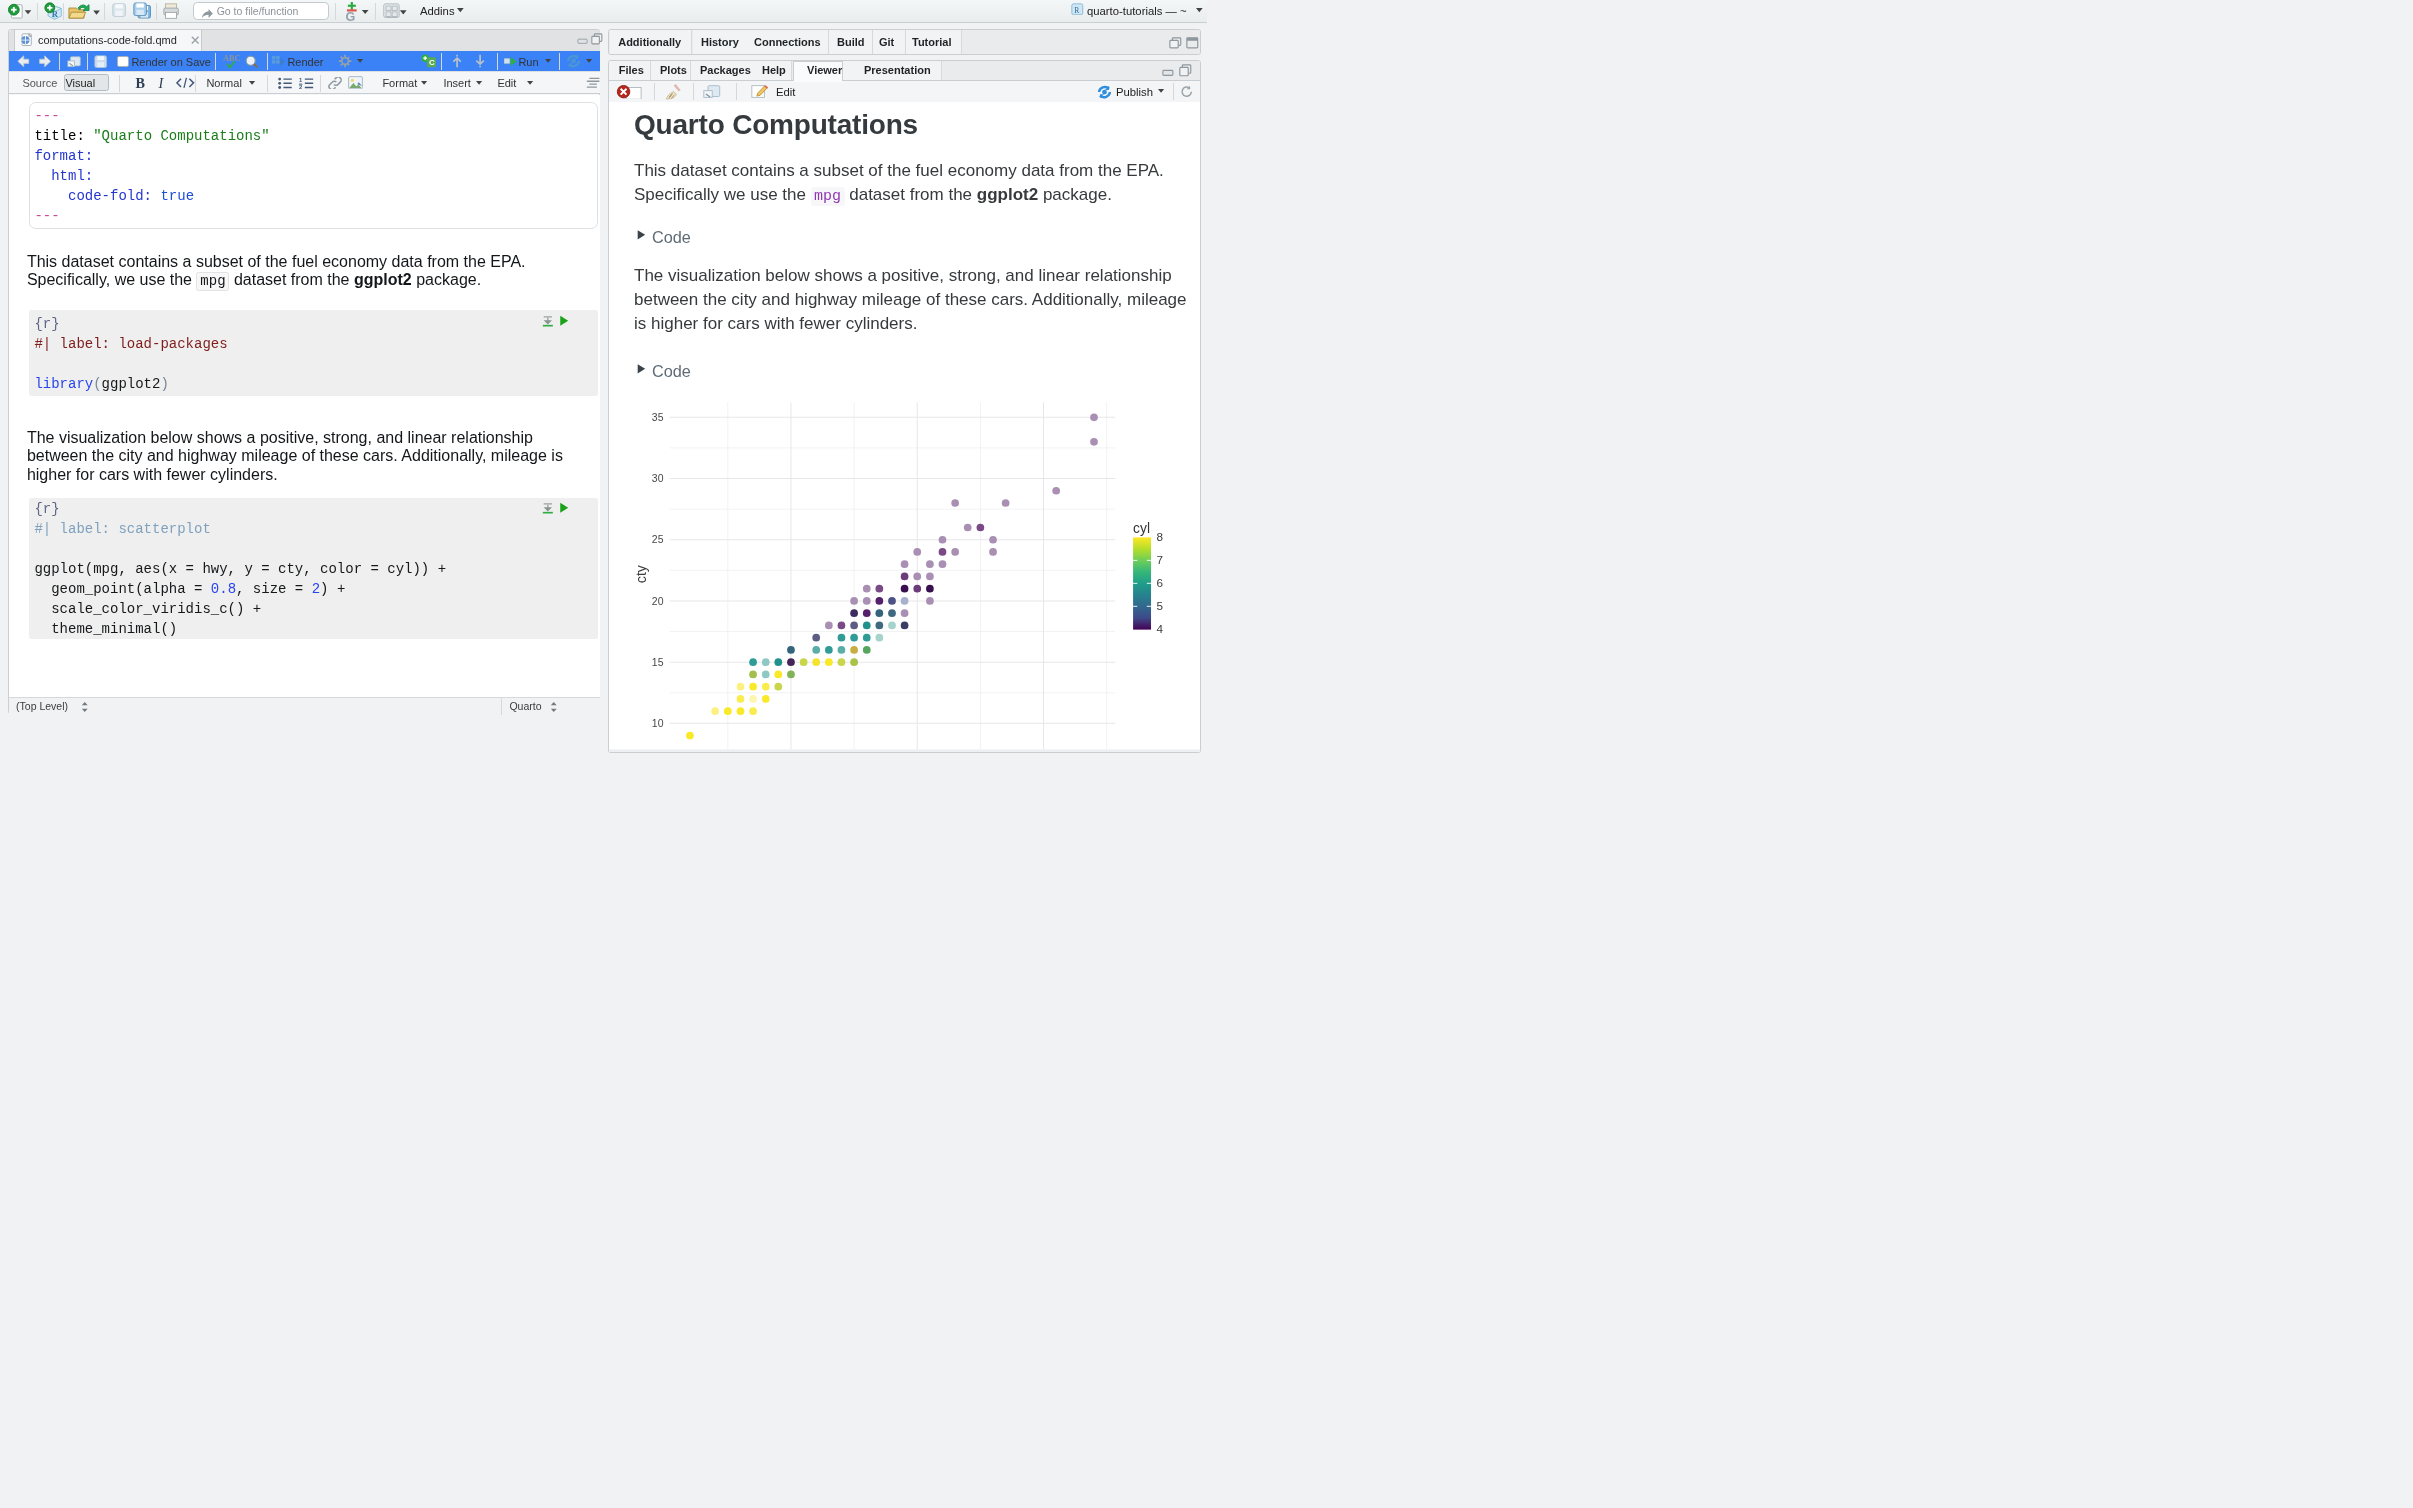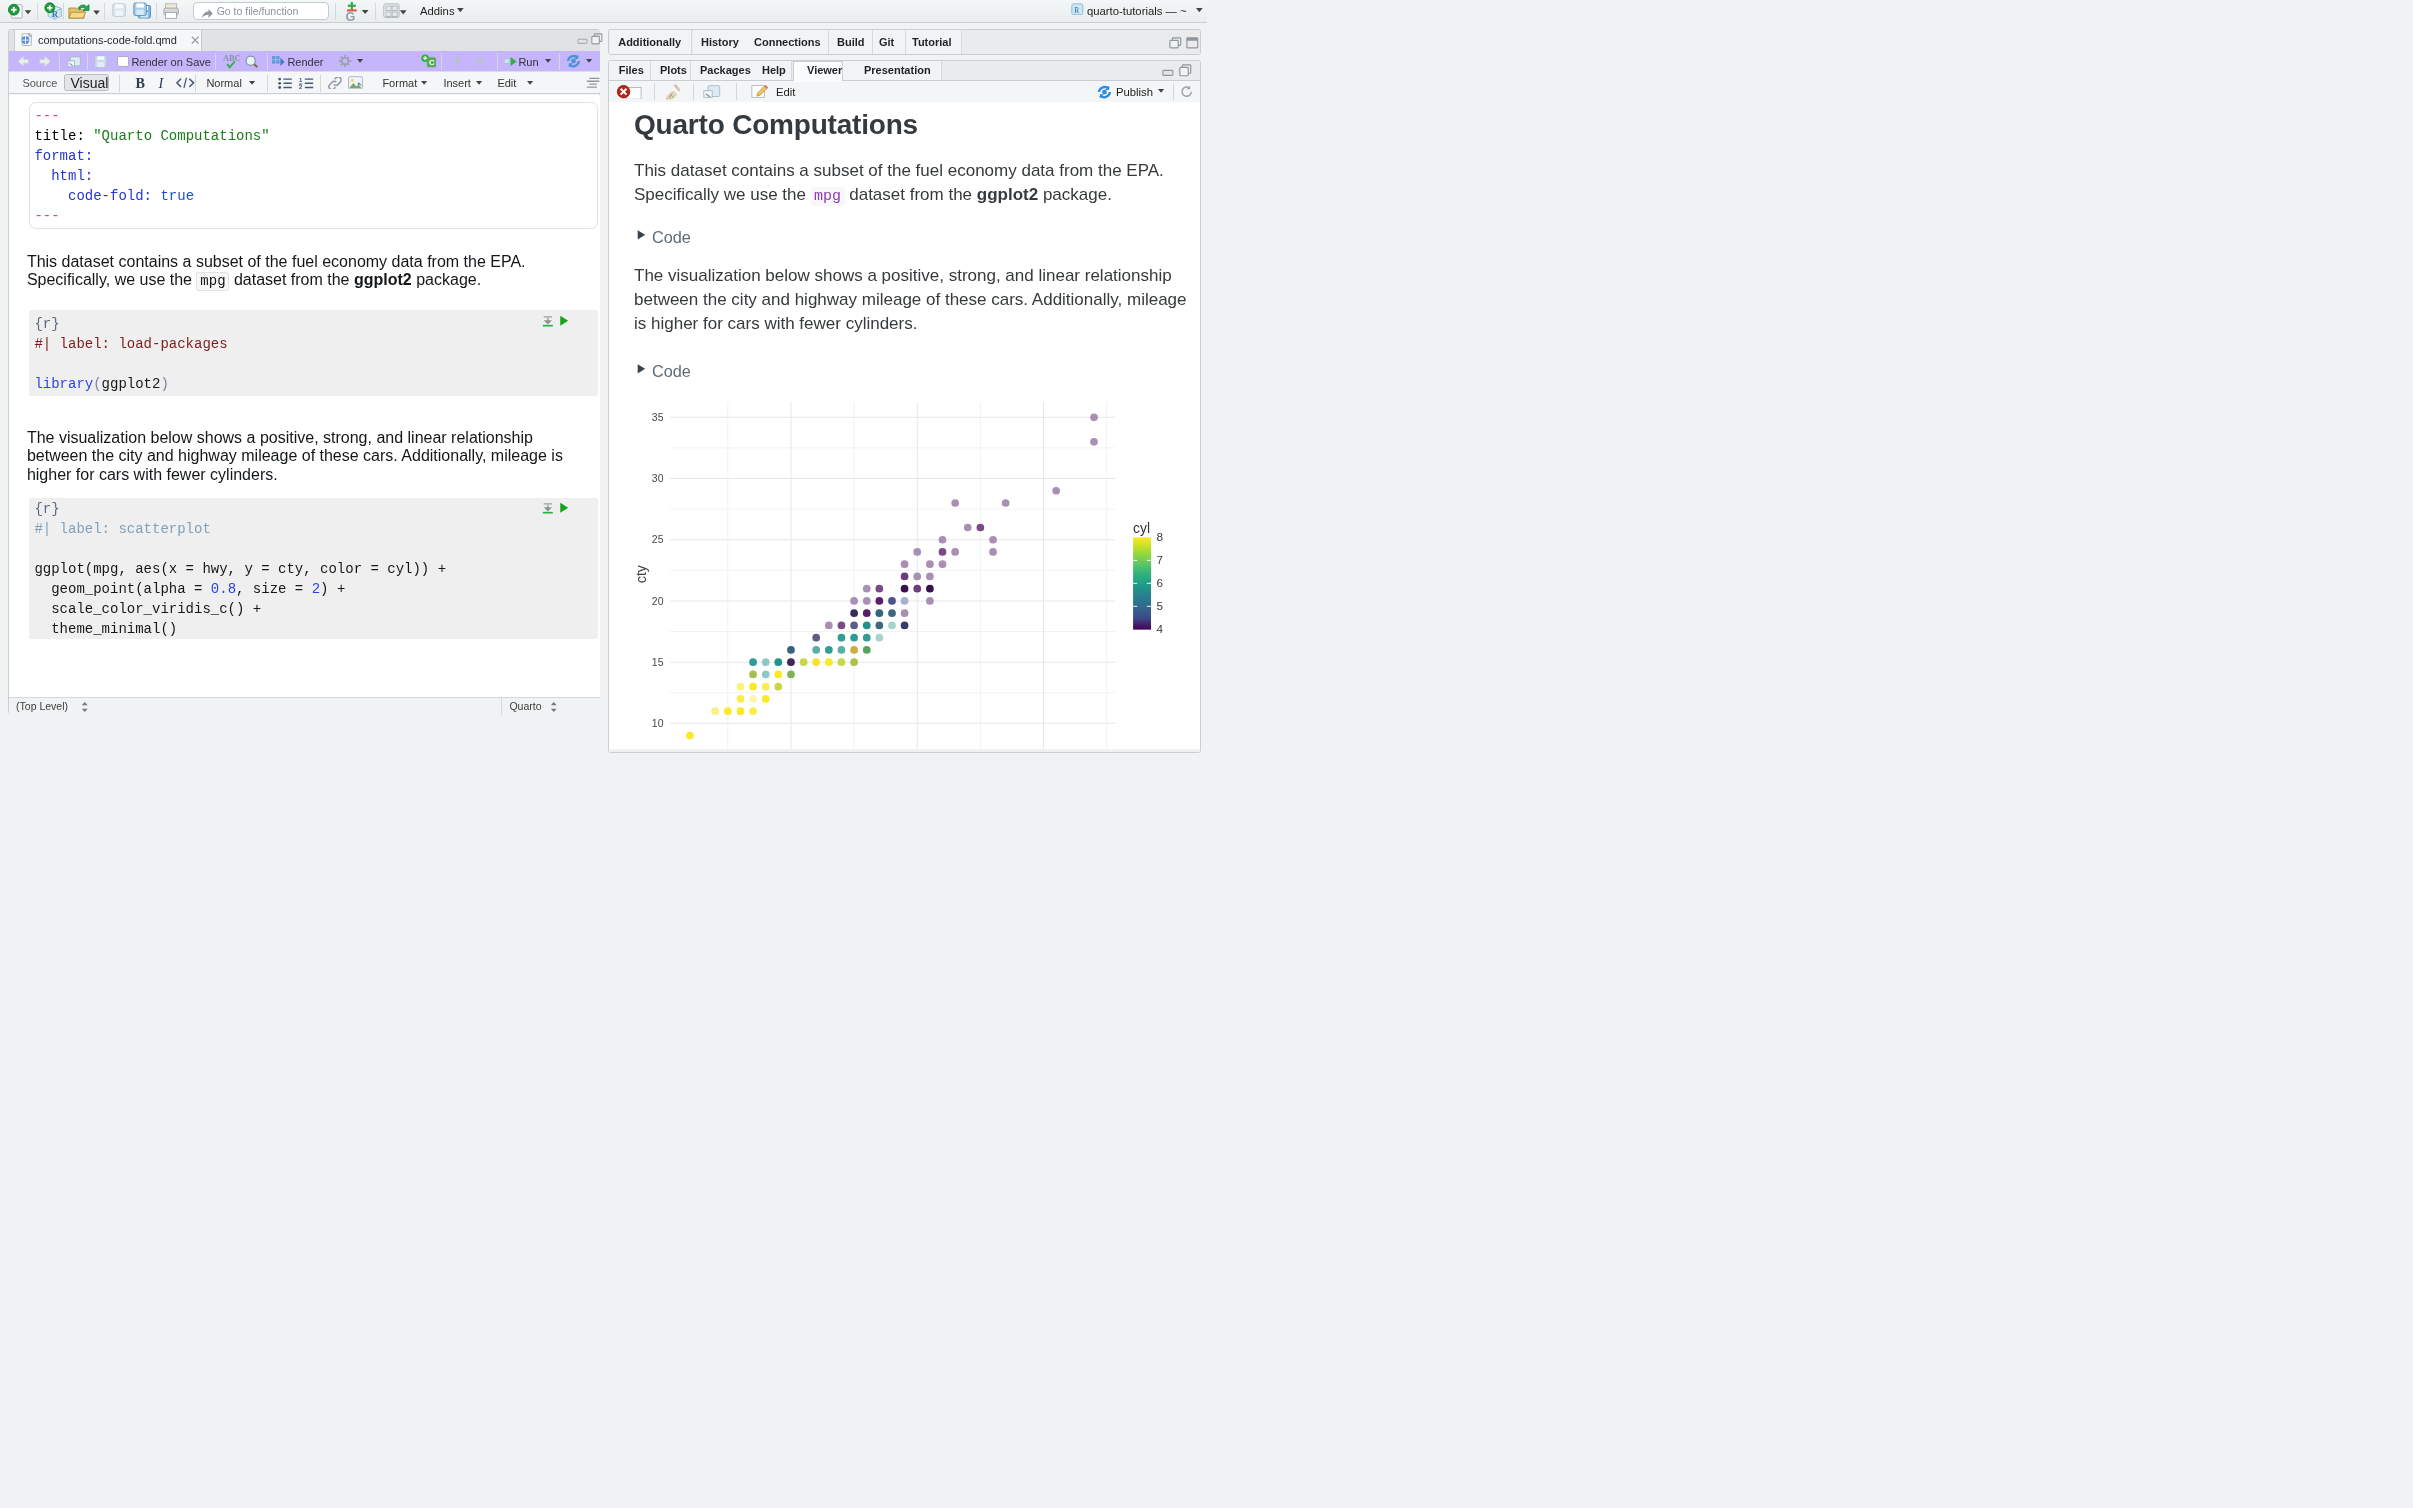--- a/index.html
+++ b/index.html
@@ -12,21 +12,21 @@
 #gobox{left:193px;top:2.1px;width:136px;height:18px;background:#fff;border:0.8px solid #c3c9cd;border-radius:4.2px;color:#8b939a;font-size:10.5px;line-height:17px}
 
 .pane{background:#f4f6f7;border:0.8px solid #c9ced2;border-radius:2.5px}
 #lpane{left:8.4px;top:28.5px;width:592px;height:685px}
 #rtop{left:608px;top:28.5px;width:593px;height:26.5px}
 #rbot{left:608px;top:60px;width:593px;height:693px}
 #console{left:8.4px;top:757px;width:688px;height:23.5px;background:linear-gradient(#ecefef,#e5e8e9);border:0.8px solid #cdd2d5;border-radius:2.5px}
 
 #tabstrip{left:0;top:0;width:591px;height:35px;background:#e0e2e3;border-bottom:0.8px solid #c6cbce;border-radius:2.5px 2.5px 0 0}
 #ftab{left:5px;top:0;width:188px;height:21px;background:#f5f7f8;border-right:0.8px solid #c6cbce;border-left:0.8px solid #c6cbce;font-size:11px;color:#24292e}
-#etb1{left:0;top:21px;width:591px;height:21.4px;background:#c4b5fd;border-bottom:0.8px solid #dbdfe1}
+#etb1{left:0;top:21px;width:591px;height:21.4px;background:#3b82f6;border-bottom:0.8px solid #dbdfe1}
 #etb2{left:0;top:42px;width:591px;height:22px;background:#f4f6f7;border-bottom:0.8px solid #c9ced2}
 #edcontent{left:0;top:65px;width:591px;height:603px;background:#fff;overflow:hidden}
 #edstatus{left:0;top:667px;width:591px;height:17.6px;background:#f0f2f3;border-top:0.8px solid #d5d9db;font-size:10.5px;color:#3c3c3c}
 .ebtn{font-size:11px;color:#333}
 
 #yamlbox{left:19.7px;top:7.5px;width:569px;height:127px;background:#fff;border:0.8px solid #dde1e4;border-radius:6.7px}
 .chunk{left:19.7px;width:569px;background:#efefef;border-radius:2.5px}
 .ed{font-family:"Liberation Mono",monospace;font-size:14px;line-height:20px;white-space:pre}
 .body19{font-size:16px;line-height:18.7px;color:#14171a}
 .icode{font-family:"Liberation Mono",monospace;font-size:14px;background:#f7f7f7;border:0.8px solid #e2e2e2;border-radius:2.5px;padding:0px 2.9px 0.8px}
@@ -228,21 +228,21 @@
           <path d="M14.5 1v5h-5z" fill="#4b95d6"></path>
           <path d="M3.5 16v-5h5z" fill="#4b95d6"></path>
           <circle cx="9" cy="8.5" r="2.9" fill="#4b95d6"></circle>
         </svg>
   <svg class="abs" style="left:577px;top:8.4px" width="7.5" height="5.9" viewBox="0 0 9 7">
           <path d="M0 0l3.7 4.5L7.4 0z" fill="#444"></path>
         </svg>
  </div>
  <div class="abs" id="etb2">
   <div class="abs ebtn" style="left:13px;top:5.9px;color:#555">Source</div>
-  <div class="abs" style="left:55px;top:2.1px;width:45px;height:17.6px;background:#e2e6e8;border:0.8px solid #b5bcc2;border-radius:2.5px;text-align:right;line-height:17px;font-size:14px;color:#222">Visual</div>
+  <div class="abs" style="left:55px;top:2.1px;width:45px;height:17.6px;background:#e2e6e8;border:0.8px solid #b5bcc2;border-radius:2.5px;text-align:left;line-height:17px;font-size:11px;color:#222">Visual</div>
   <div class="abs sep" style="left:110px;top:3.4px"></div>
   <div class="abs" style="left:126px;top:3.4px;font-family:'Liberation Serif';font-weight:bold;font-size:14.2px;color:#2d3d53">B</div>
   <div class="abs" style="left:149px;top:3.4px;font-family:'Liberation Serif';font-style:italic;font-size:14.2px;color:#2d3d53">I</div>
   <svg class="abs" style="left:167px;top:5.9px" width="18.4" height="11.7" viewBox="0 0 22 14">
           <path d="M6 2L1 7l5 5M16 2l5 5-5 5" fill="none" stroke="#44597a" stroke-width="1.8"></path>
           <path d="M12.5 1l-3 12" stroke="#44597a" stroke-width="1.6"></path>
         </svg>
   <div class="abs sep" style="left:186px;top:3.4px"></div>
   <div class="abs ebtn" style="left:197px;top:5.9px">Normal</div>
   <svg class="abs" style="left:240px;top:9.2px" width="7.5" height="5.9" viewBox="0 0 9 7">

